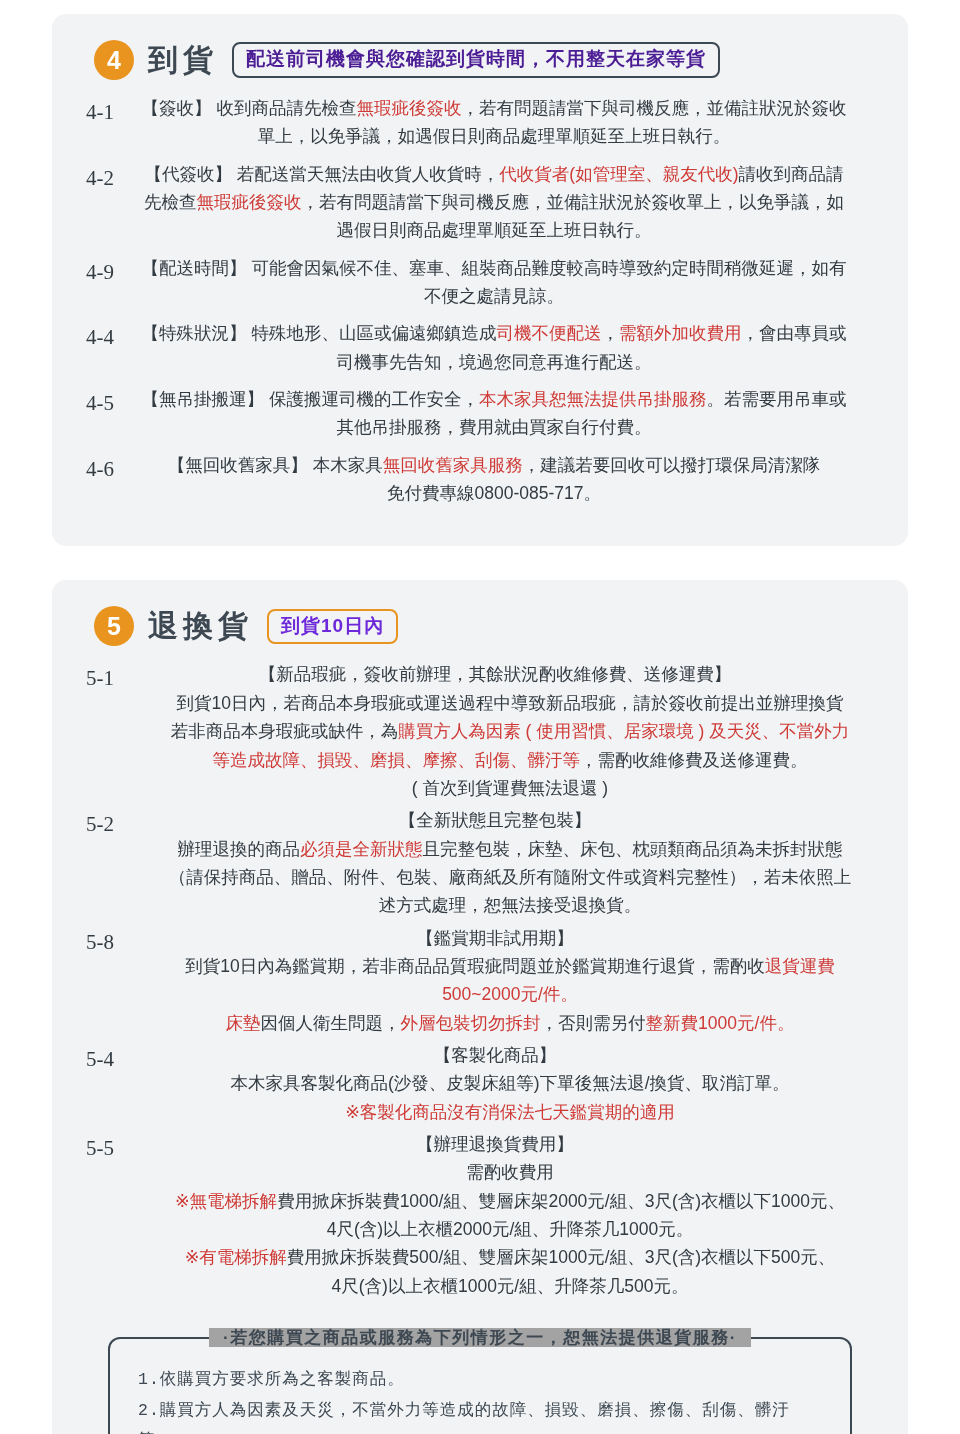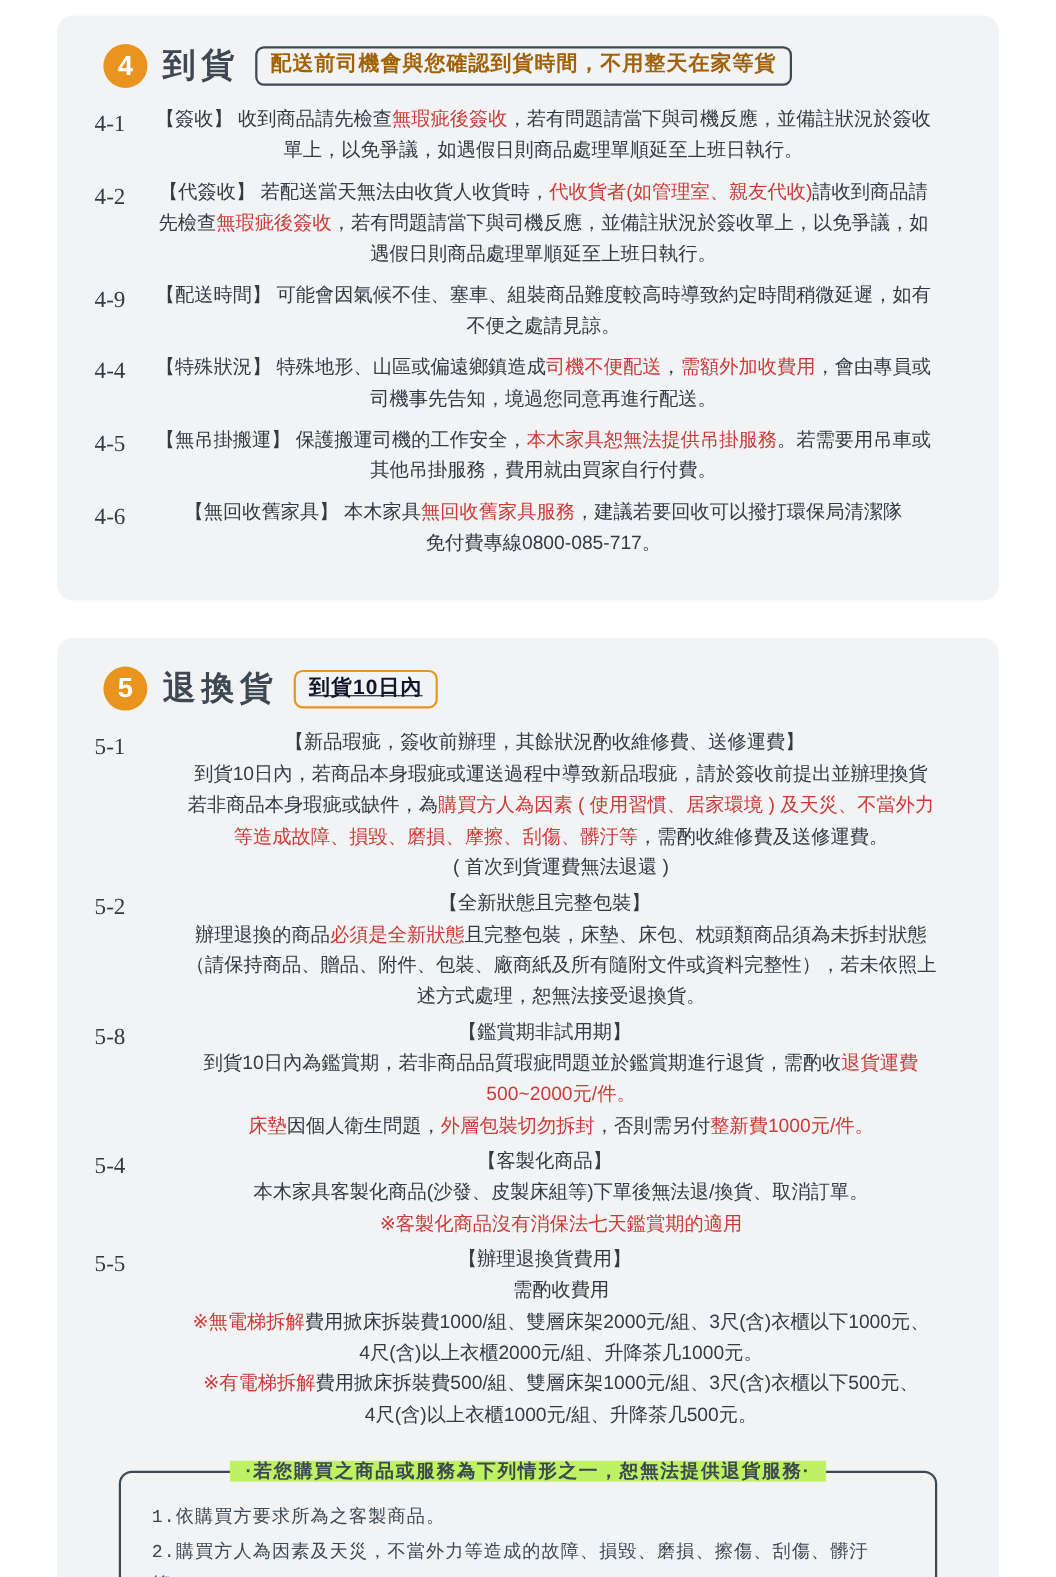--- a/index.html
+++ b/index.html
@@ -51,28 +51,27 @@
     letter-spacing: 5px;
     color: #3d4852;
     line-height: 1;
   }
   .sec-tag {
     border: 2px solid #3d4852;
     border-radius: 8px;
     padding: 4px 12px 6px 12px;
     font-size: 19px;
     font-weight: bold;
-    color: #a16207;
+    color: #4c1d95;
     letter-spacing: 1px;
     line-height: 1.15;
   }
   .sec-tag.orange {
     border-color: #e8941f;
-    color: #0f172a;
-    text-decoration: underline;
+    color: #6d28d9;
   }
 
   
   .item {
     display: flex;
     align-items: flex-start;
     font-size: 17.5px;
     color: #333b42;
     line-height: 1.62;
     margin-bottom: 9px;
@@ -103,21 +102,21 @@
     text-align: center;
     font-size: 17px;
     font-weight: bold;
     color: #3d4852;
     letter-spacing: 1.5px;
     margin-bottom: -12px;
     position: relative;
     z-index: 3;
   }
   .note-title span {
-    background: #bef264;
+    background: #a3a3a3;
     padding: 0 14px;
   }
   .note-box {
     border: 2px solid #3d4852;
     border-radius: 12px;
     padding: 26px 28px 18px 28px;
     background: transparent;
   }
   .note-line {
     font-size: 16.5px;

